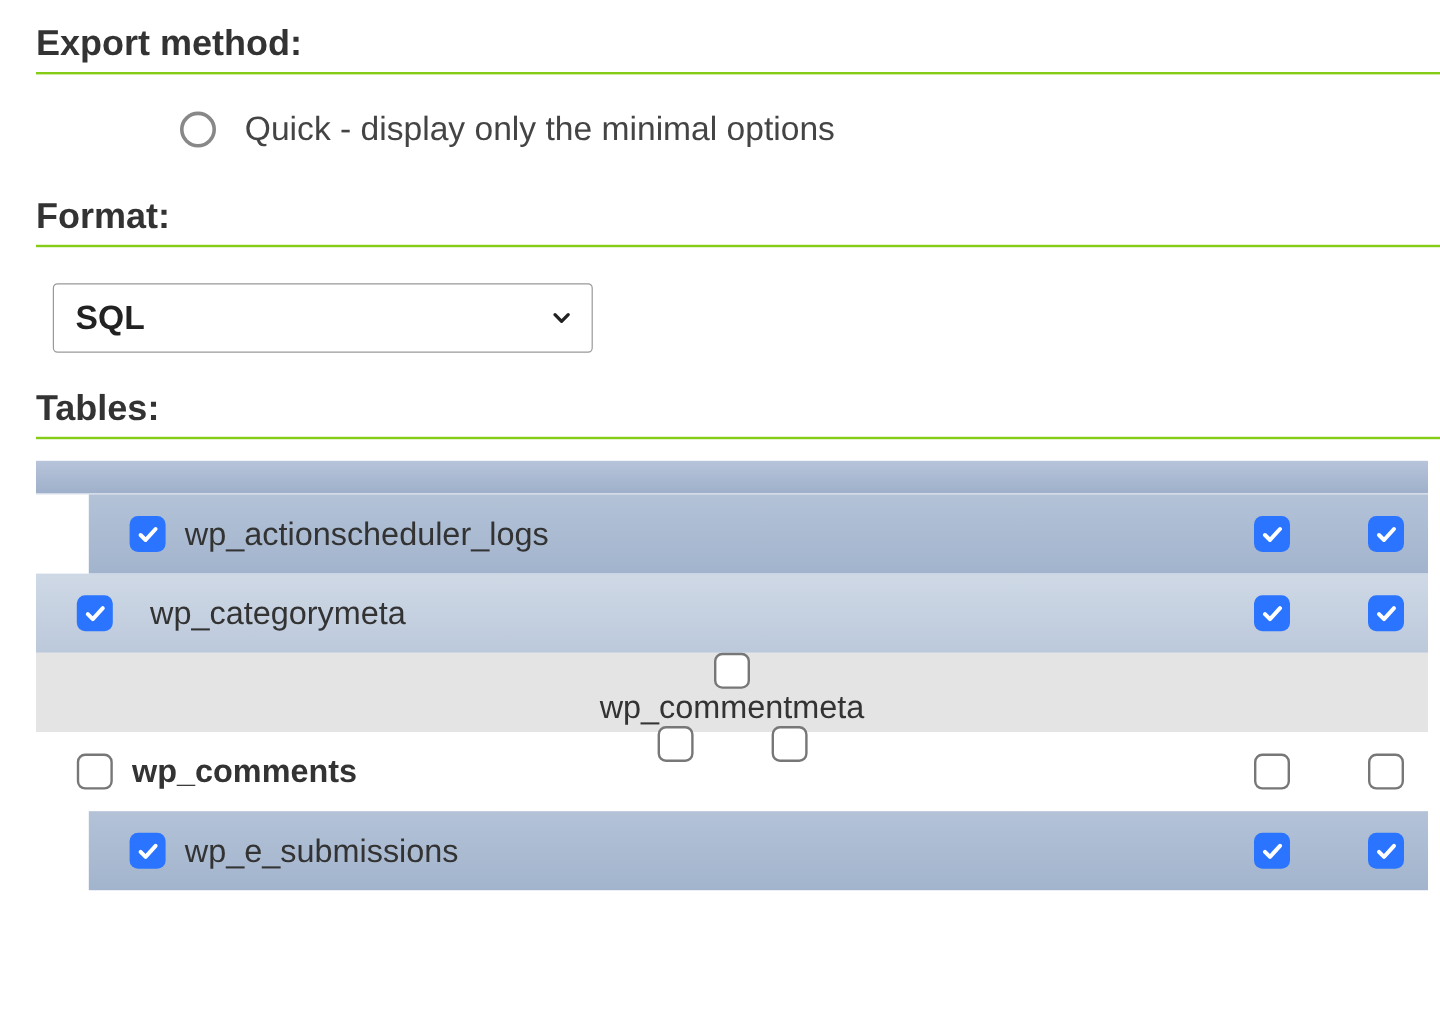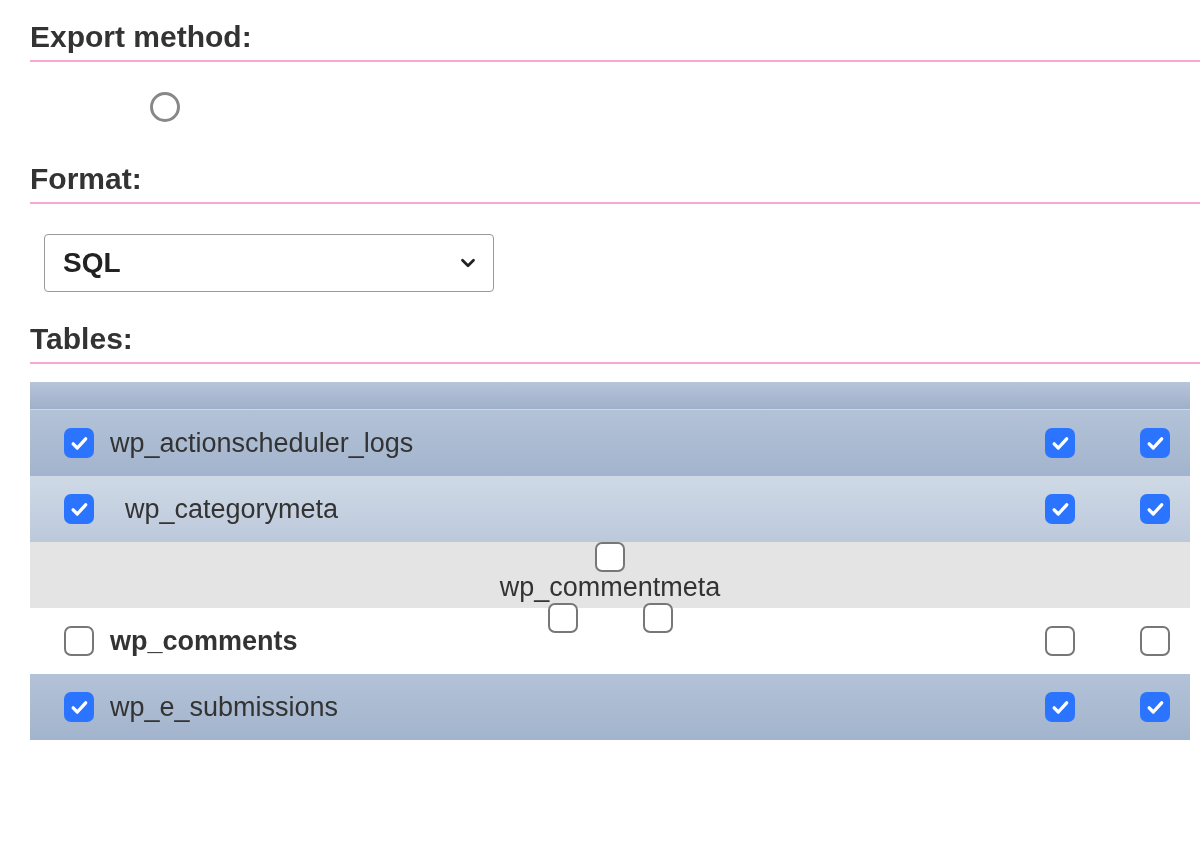--- a/index.html
+++ b/index.html
@@ -13,21 +13,21 @@
   .page {
     padding: 20px 0 0 30px;
     width: 1200px;
   }
   .section-heading {
     font-size: 30px;
     font-weight: 700;
     color: #333;
     margin: 0;
     padding: 0 0 6px 0;
-    border-bottom: 2px solid #f9a8d4;
+    border-bottom: 2px solid #84cc16;
   }
   .radio-group {
     padding: 30px 0 40px 120px;
   }
   .radio-row {
     display: flex;
     align-items: center;
     gap: 24px;
     margin-bottom: 20px;
   }
@@ -110,20 +110,21 @@
   }
   .table-row .cell-right {
     width: 130px;
     display: flex;
     align-items: center;
     justify-content: space-around;
     gap: 60px;
   }
   .table-row.sel-dark {
     background: linear-gradient(to bottom, #b3c2d7 0%, #a2b4cd 100%);
+    margin-left: 44px;
   }
   .table-row.sel-light {
     background: linear-gradient(to bottom, #cfd9e6 0%, #bcc9db 100%);
     gap: 15px;
   }
   .table-row.unsel-gray {
     background: #e4e4e4;
     flex-direction: column;
   }
   .table-row.unsel-white {
@@ -152,20 +153,21 @@
 </style>
 </head>
 <body>
 
 <div class="page">
 
   <h2 class="section-heading">Export method:</h2>
   <div class="radio-group">
     <div class="radio-row">
       <span class="radio-control" id="radio-0"></span>
+      <span class="radio-label">Quick - display only the minimal options</span>
     </div>
   </div>
 
   <h2 class="section-heading">Format:</h2>
   <div class="format-block">
     <div class="select">
       <span>SQL</span>
       <span class="select-chevron">
         <svg width="22" height="22" viewBox="0 0 24 24" fill="none" stroke="#222" stroke-width="3" stroke-linecap="round" stroke-linejoin="round">
             <polyline points="6 9 12 15 18 9"></polyline>

